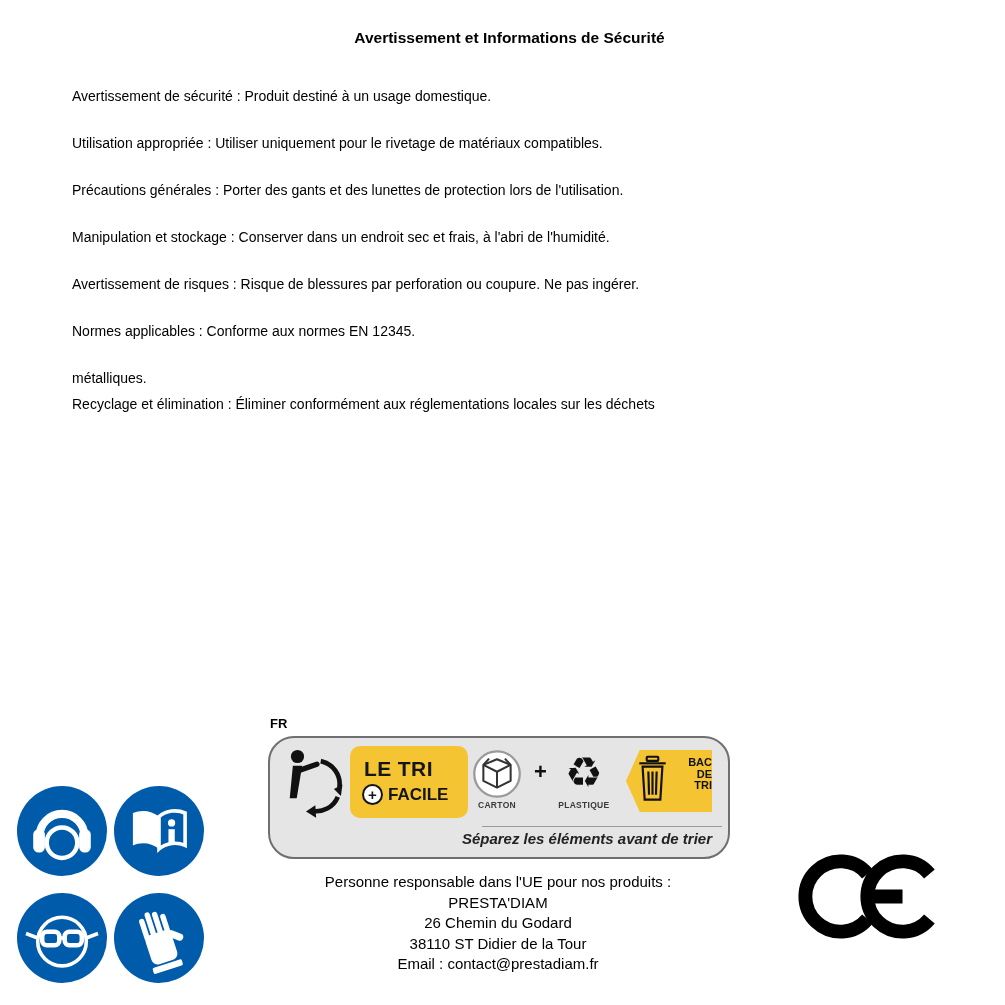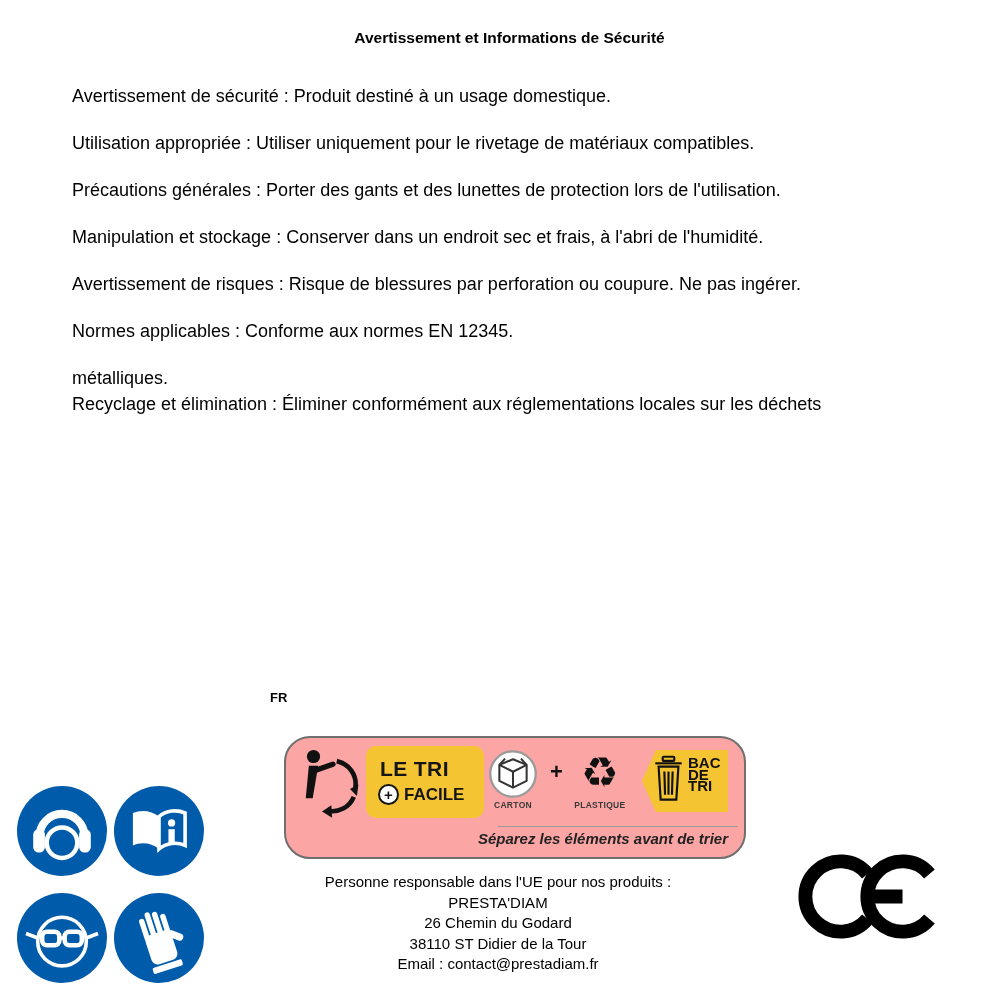--- a/index.html
+++ b/index.html
@@ -8,39 +8,39 @@
     font-family:"Liberation Sans", sans-serif; color:#000;
   }
 
   
   .title {
     position:absolute; top:29px; left:0; width:100%;
     text-align:center; font-weight:bold; font-size:15.5px;padding-left:7px;
   }
 
   
-  .body-text { position:absolute; left:72px; top:83px; width:900px; font-size:18px; line-height:26px; }
+  .body-text { position:absolute; left:72px; top:83px; width:900px; font-size:14px; line-height:26px; }
   .body-text p { margin:0 0 21px 0; }
   .body-text .line { display:block; }
 
   
   .sign { position:absolute; width:90px; height:90px; border-radius:50%; background:#005BAB; }
   .sign svg { width:100%; height:100%; display:block; }
   .sign1 { left:17px;  top:786px; }
   .sign2 { left:114px; top:786px; }
   .sign3 { left:17px;  top:893px; }
   .sign4 { left:114px; top:893px; }
 
   
-  .fr-tag { position:absolute; left:270px; top:690px; font-size:13px; font-weight:bold; }
+  .fr-tag { position:absolute; left:270px; top:716px; font-size:13px; font-weight:bold; }
 
   
   .info-label {
     position:absolute; left:268px; top:736px; width:458px; height:119px;
-    background:#fca5a5; border:2px solid #6f6f6f; border-radius:26px;margin-left:16px;
+    background:#e5e5e5; border:2px solid #6f6f6f; border-radius:26px;
   }
   .triman { position:absolute; left:12px; top:8px; width:62px; height:76px; }
   .yellow-box {
     position:absolute; left:80px; top:8px; width:118px; height:72px;
     background:#F5C433; border-radius:10px;
   }
   .yellow-box .l1 { margin:11px 0 3px 14px; font-size:21px; font-weight:bold; letter-spacing:0.4px; color:#151515; }
   .yellow-box .l2 { margin-left:12px; display:flex; align-items:center; gap:5px; }
   .plus-circle {
     width:17px; height:17px; border:2.5px solid #151515; border-radius:50%;
@@ -54,21 +54,21 @@
   .recycle-glyph { font-size:42px; line-height:48px; height:50px; color:#111; }
   .mat-label { font-size:8.5px; font-weight:bold; color:#3a3a3a; letter-spacing:0.3px; margin-top:1px; }
   .plus-sep { font-size:22px; font-weight:bold; margin-top:-16px; color:#111; }
 
   .flag {
     position:absolute; left:356px; top:12px; width:86px; height:62px; background:#F5C433;
     clip-path:polygon(0 50%, 16% 0, 100% 0, 100% 100%, 16% 100%);
   }
   .bin { position:absolute; left:366px; top:15px; width:33px; height:52px; z-index:2; }
   .bin-text { position:absolute; left:402px; top:19px; width:40px; z-index:2;
-    font-size:15px; font-weight:bold; line-height:11.5px; text-align:left; color:#111; }
+    font-size:11px; font-weight:bold; line-height:11.5px; text-align:right; color:#111; }
 
   .caption-rule { position:absolute; left:212px; right:6px; top:88px; height:1px; background:#9a9a9a; }
   .caption { position:absolute; right:16px; top:92px; font-style:italic; font-weight:bold; font-size:15px; color:#222; }
 
   
   .contact {
     position:absolute; left:248px; top:872px; width:500px;
     text-align:center; font-weight:normal; font-size:15px; line-height:20.5px;
   }
 

